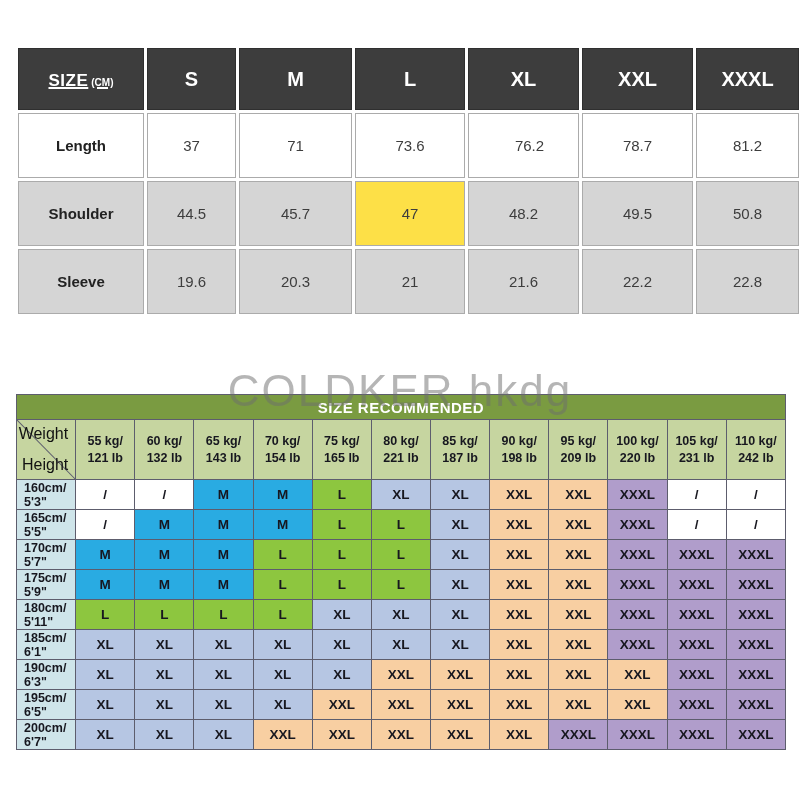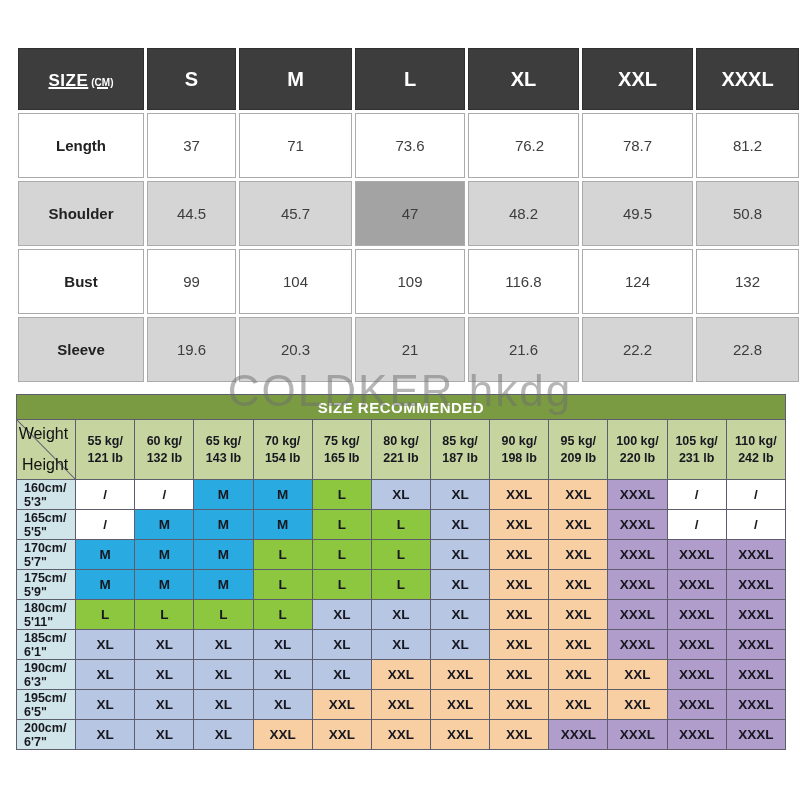--- a/index.html
+++ b/index.html
@@ -57,33 +57,24 @@
           <td style="background: rgb(255, 255, 255);">71</td>
           <td style="background: rgb(255, 255, 255);">73.6</td>
           <td style="background: rgb(255, 255, 255); padding-left: 12px;">76.2</td>
           <td style="background: rgb(255, 255, 255);">78.7</td>
           <td style="background: rgb(255, 255, 255);">81.2</td>
         </tr>
         <tr>
           <th style="background: rgb(213, 213, 213);">Shoulder</th>
           <td style="background: rgb(213, 213, 213);">44.5</td>
           <td style="background: rgb(213, 213, 213);">45.7</td>
-          <td style="background: #a3a3a3;">47</td>
+          <td style="background: #fde047;">47</td>
           <td style="background: rgb(213, 213, 213);">48.2</td>
           <td style="background: rgb(213, 213, 213);">49.5</td>
           <td style="background: rgb(213, 213, 213);">50.8</td>
-        </tr>
-        <tr>
-          <th style="background: rgb(255, 255, 255);">Bust</th>
-          <td style="background: rgb(255, 255, 255);">99</td>
-          <td style="background: rgb(255, 255, 255);">104</td>
-          <td style="background: rgb(255, 255, 255);">109</td>
-          <td style="background: rgb(255, 255, 255);">116.8</td>
-          <td style="background: rgb(255, 255, 255);">124</td>
-          <td style="background: rgb(255, 255, 255);">132</td>
         </tr>
         <tr>
           <th style="background: rgb(213, 213, 213);">Sleeve</th>
           <td style="background: rgb(213, 213, 213);">19.6</td>
           <td style="background: rgb(213, 213, 213);">20.3</td>
           <td style="background: rgb(213, 213, 213);">21</td>
           <td style="background: rgb(213, 213, 213);">21.6</td>
           <td style="background: rgb(213, 213, 213);">22.2</td>
           <td style="background: rgb(213, 213, 213);">22.8</td>
         </tr>

